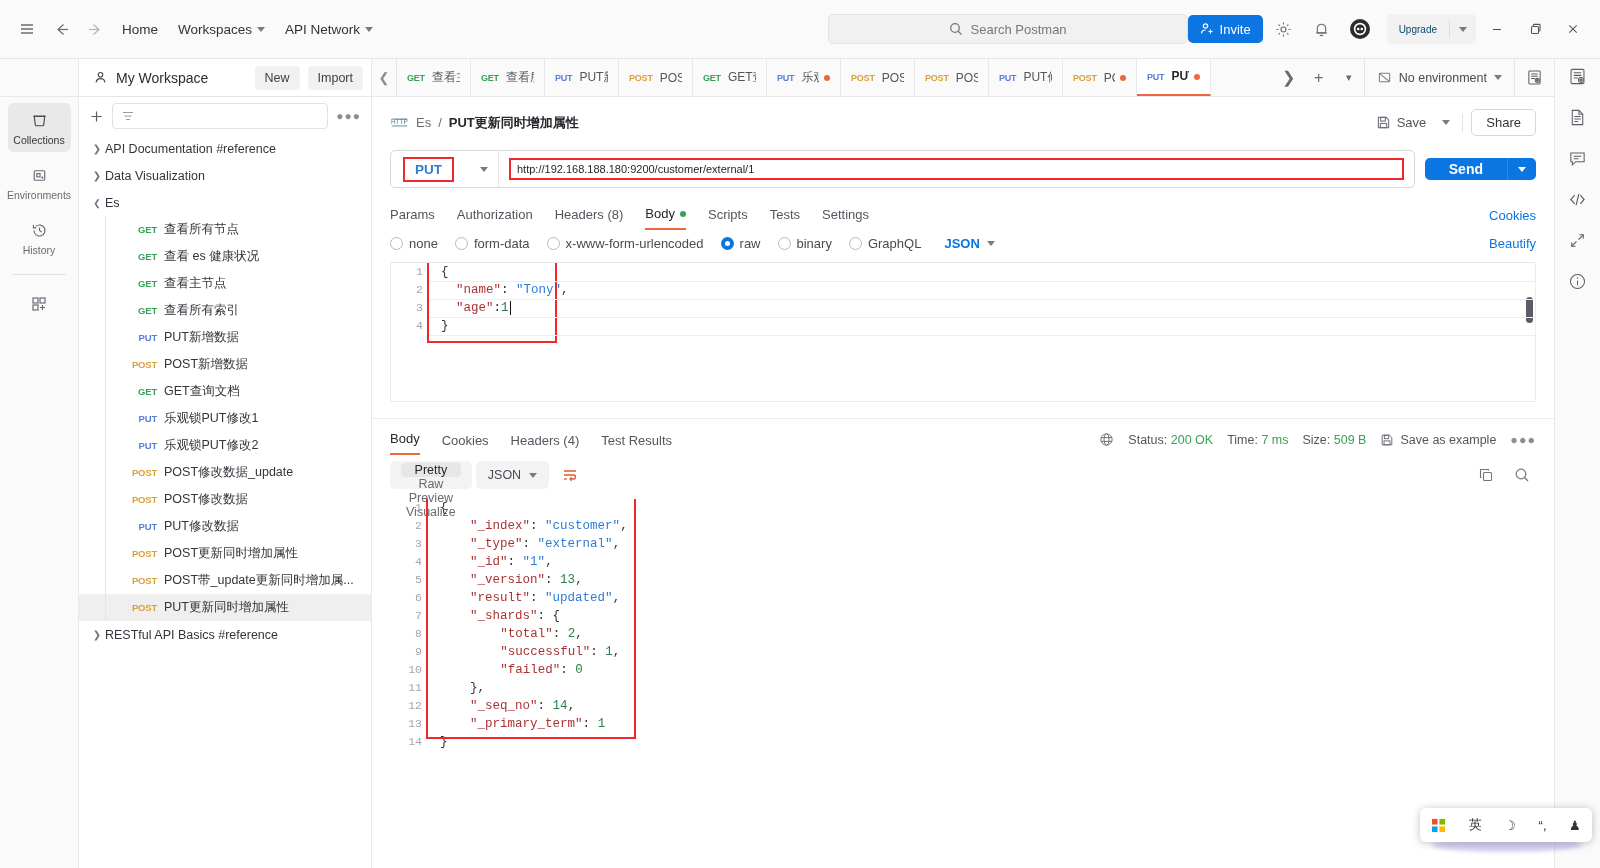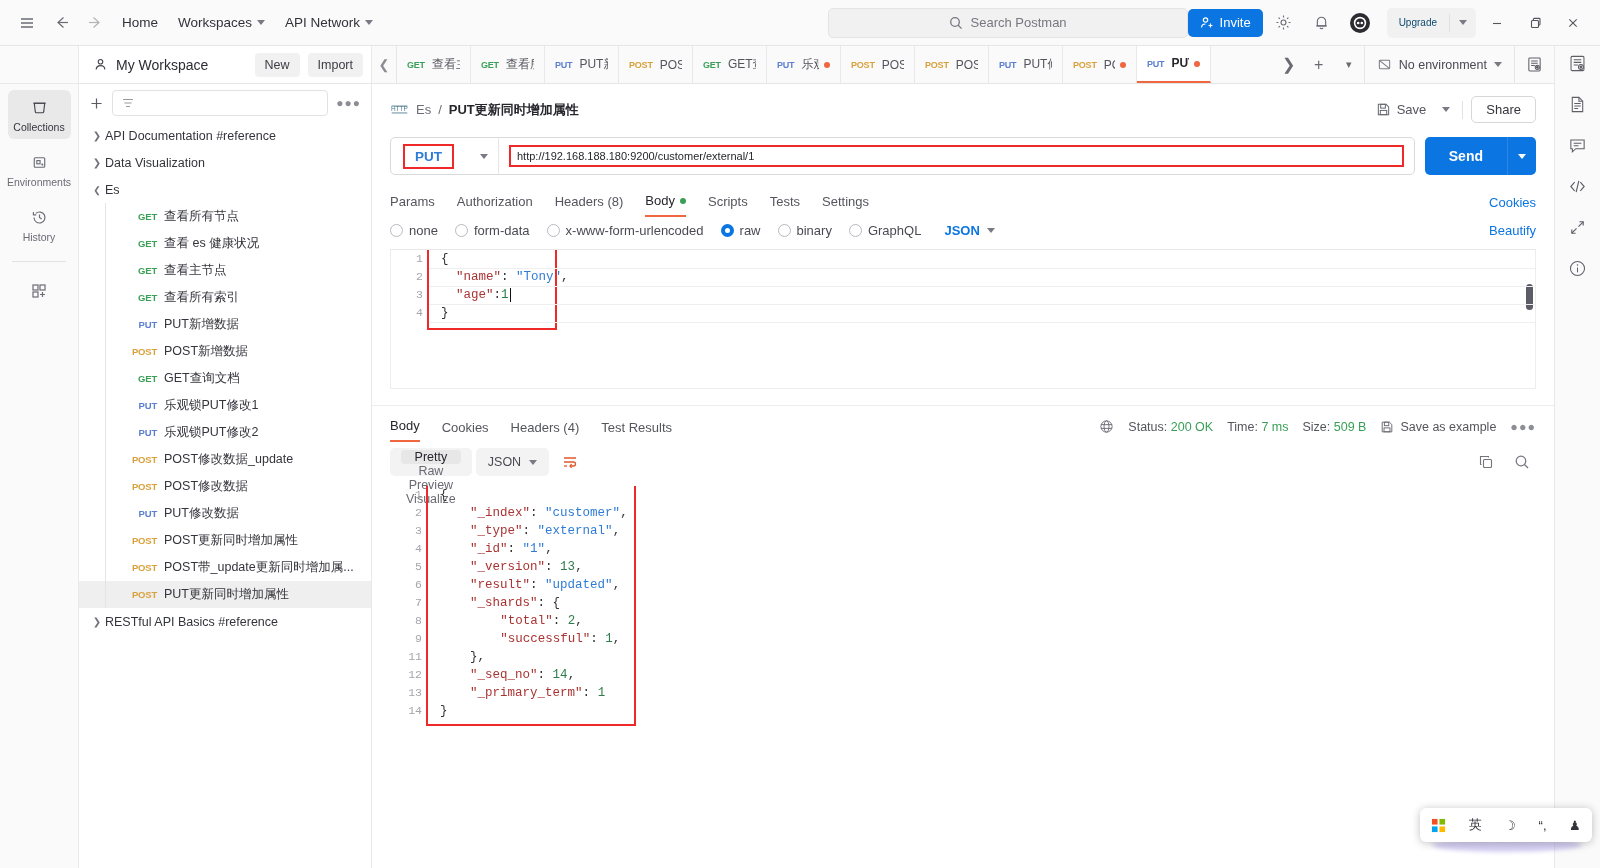--- a/index.html
+++ b/index.html
@@ -7,21 +7,21 @@
   body {
     font-family: "Liberation Sans", sans-serif;
     font-size: 13px;
     color: #3c3c43;
     background:#fff;
   }
   .mono { font-family: "Liberation Mono", monospace; }
 
   
   #topbar {
-    height:46px; display:flex; align-items:center;
+    height:59px; display:flex; align-items:center;
     border-bottom:1px solid #e6e6e6; background:#fafafa;
     padding:0 10px; gap:0px;
   }
   .tb-icon {
     width:34px; height:34px; display:flex; align-items:center; justify-content:center;
     color:#6b6b76; border-radius:4px; flex:none;
   }
   .tb-link {
     padding:6px 10px; color:#32323a; font-size:13.5px;
     display:flex; align-items:center; gap:5px; border-radius:4px; white-space:nowrap;
@@ -120,21 +120,21 @@
   #methodwrap{
     display:flex;align-items:center;gap:26px;height:36px;padding:0 10px 0 12px;border-right:1px solid #e6e6e6;
   }
   #methodbox{border:2px solid #ef2929;padding:3px 10px;}
   #method{color:#2f7cd6;font-weight:bold;font-size:13.5px;}
   #urlinput{
     flex:1;margin:0 10px;border:2px solid #ef2929;padding:3px 6px;font-size:11px;color:#26262c;
     white-space:nowrap;overflow:hidden;min-width:0;
   }
   #send{
-    background:#0b75e2;color:#fff;border-radius:5px;height:38px;display:flex;align-items:stretch;flex:none;
+    background:#0b75e2;color:#fff;border-radius:5px;height:22px;display:flex;align-items:stretch;flex:none;
   }
   #send .lbl{display:flex;align-items:center;padding:0 24px;font-weight:bold;font-size:14px;}
   #send .car{display:flex;align-items:center;padding:0 10px;border-left:1px solid #2b87e8;}
 
   #reqtabs{display:flex;align-items:center;padding:0 18px;margin-top:12px;gap:22px;}
   .rq-tab{font-size:13px;color:#55555e;padding:6px 0 7px;display:flex;align-items:center;gap:5px;position:relative;}
   .rq-tab.active{color:#26262c;border-bottom:2px solid #f0663f;}
   .gdot{width:6px;height:6px;border-radius:50%;background:#3aa057;}
   #cookieslink{margin-left:auto;color:#0b75e2;font-size:13px;}
 
@@ -762,20 +762,24 @@
           </div>
           <div class="crow">
             <span class="gut">8</span>
             <span class="ctext"><span class="p"> </span><span class="p"> </span><span class="p"> </span><span class="p"> </span><span class="p"> </span><span class="p"> </span><span class="p"> </span><span class="p"> </span><span class="k">"total"</span><span class="p">:</span><span class="p"> </span><span class="n">2</span><span class="p">,</span></span>
           </div>
           <div class="crow">
             <span class="gut">9</span>
             <span class="ctext"><span class="p"> </span><span class="p"> </span><span class="p"> </span><span class="p"> </span><span class="p"> </span><span class="p"> </span><span class="p"> </span><span class="p"> </span><span class="k">"successful"</span><span class="p">:</span><span class="p"> </span><span class="n">1</span><span class="p">,</span></span>
           </div>
           <div class="crow">
+            <span class="gut">10</span>
+            <span class="ctext"><span class="p"> </span><span class="p"> </span><span class="p"> </span><span class="p"> </span><span class="p"> </span><span class="p"> </span><span class="p"> </span><span class="p"> </span><span class="k">"failed"</span><span class="p">:</span><span class="p"> </span><span class="n">0</span></span>
+          </div>
+          <div class="crow">
             <span class="gut">11</span>
             <span class="ctext"><span class="p"> </span><span class="p"> </span><span class="p"> </span><span class="p"> </span><span class="p">}</span><span class="p">,</span></span>
           </div>
           <div class="crow">
             <span class="gut">12</span>
             <span class="ctext"><span class="p"> </span><span class="p"> </span><span class="p"> </span><span class="p"> </span><span class="k">"_seq_no"</span><span class="p">:</span><span class="p"> </span><span class="n">14</span><span class="p">,</span></span>
           </div>
           <div class="crow">
             <span class="gut">13</span>
             <span class="ctext"><span class="p"> </span><span class="p"> </span><span class="p"> </span><span class="p"> </span><span class="k">"_primary_term"</span><span class="p">:</span><span class="p"> </span><span class="n">1</span></span>

